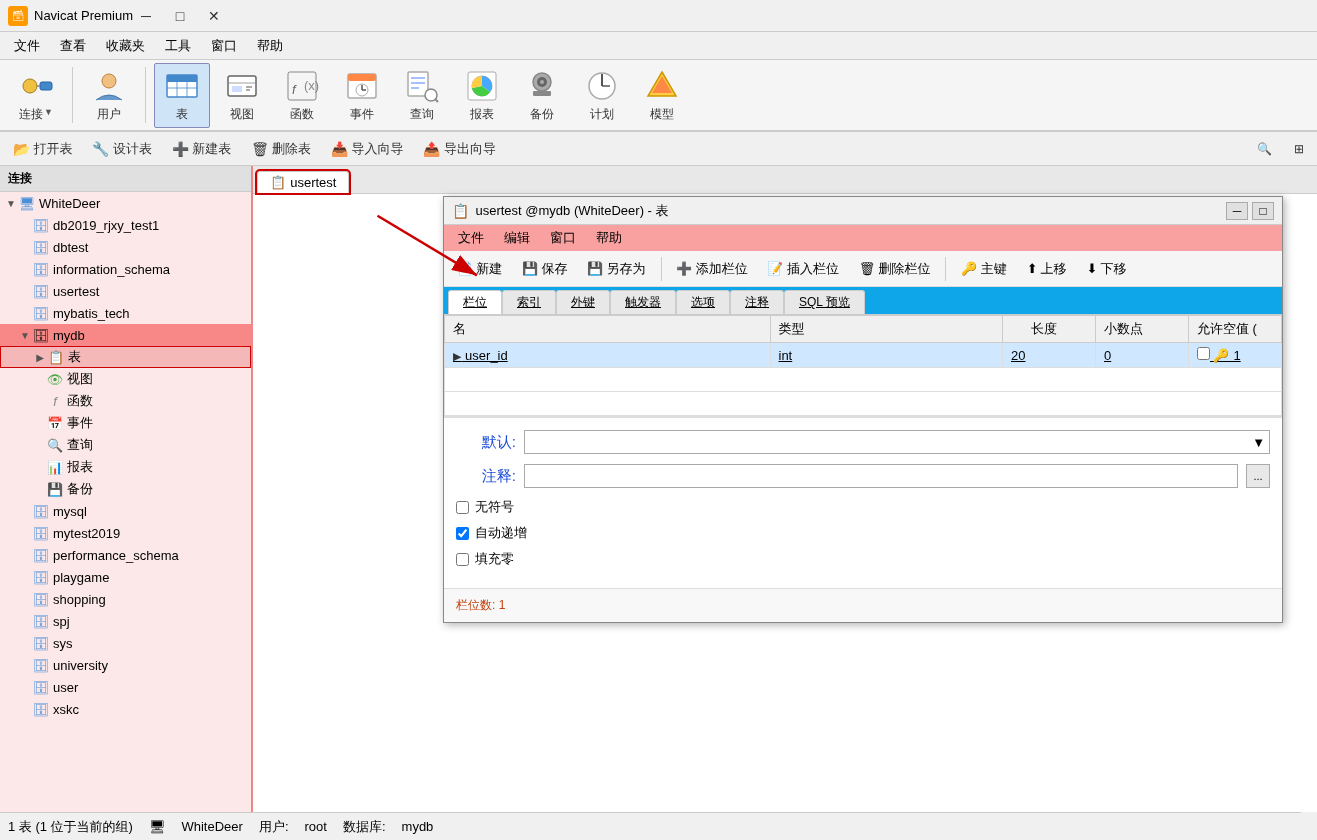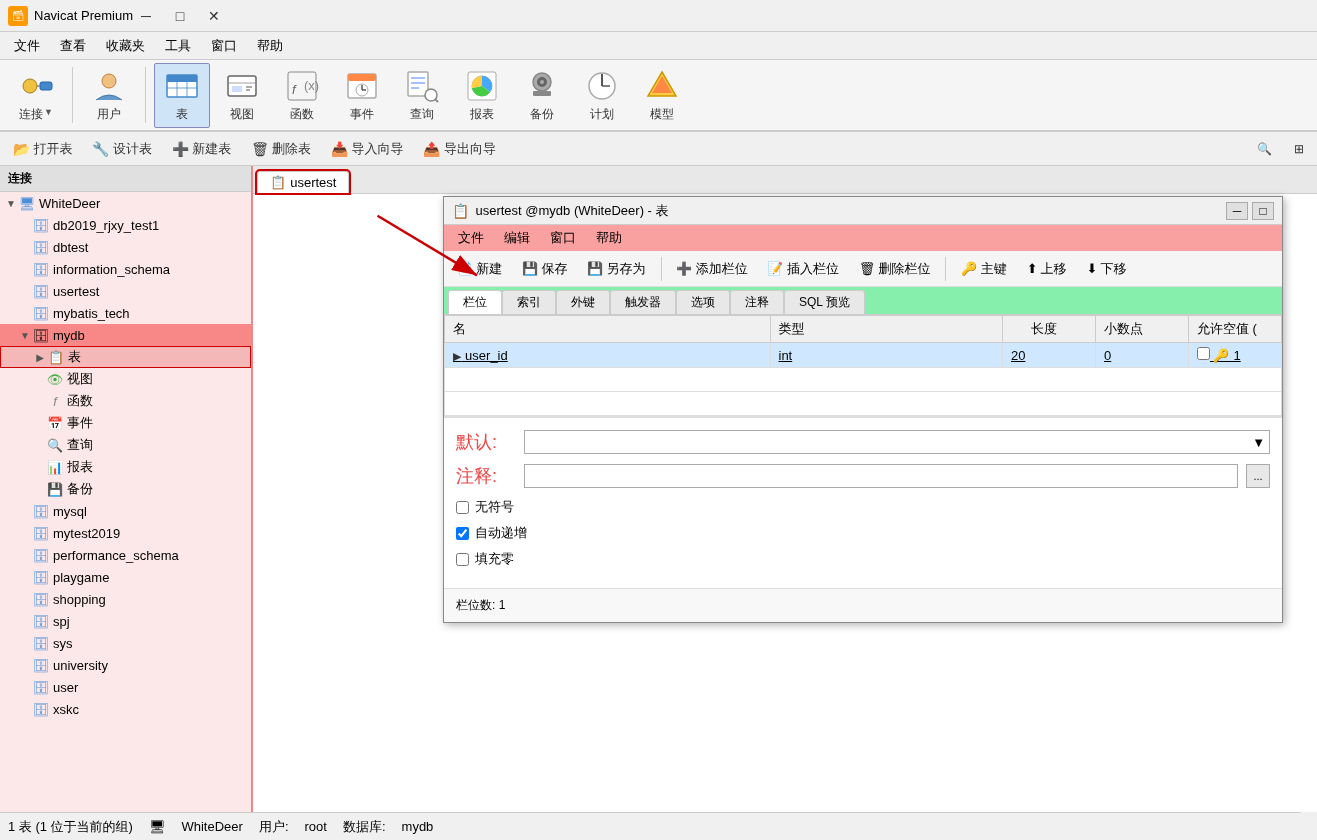--- a/index.html
+++ b/index.html
@@ -207,25 +207,26 @@
       cursor: pointer;
       border: 1px solid transparent;
       background: transparent;
       font-size: 12px;
       border-radius: 2px;
       justify-content: flex-end;
     }
 
     .modal-tabs {
       height: 28px;
-      background: #86efac;
+      background: #0ea5e9;
       display: flex;
       align-items: flex-end;
       padding: 0 4px;
       border-bottom: 1px solid #ccc;
+      text-decoration: underline;
     }
     .modal-tab {
       padding: 3px 14px;
       background: white;
       border: 1px solid #ccc;
       border-bottom: none;
       cursor: pointer;
       font-size: 12px;
       border-top-left-radius: 3px;
       border-top-right-radius: 3px;
@@ -260,21 +261,21 @@
     .props-panel {
       padding: 12px;
       border-top: 1px solid #ddd;
     }
     .prop-row {
       display: flex;
       align-items: center;
       margin-bottom: 10px;
       gap: 8px;
     }
-    .prop-label { width: 60px; font-size: 18px; color: #ef4444; }
+    .prop-label { width: 60px; font-size: 15px; color: #1d4ed8; text-align: right; }
     .prop-input {
       flex: 1;
       height: 24px;
       border: 1px solid #aaa;
       padding: 0 4px;
       font-size: 13px;
     }
     .prop-select {
       flex: 1;
       height: 24px;
@@ -301,21 +302,21 @@
     .checkbox-row {
       display: flex;
       align-items: center;
       gap: 6px;
       margin-bottom: 8px;
     }
     .modal-footer {
       padding: 8px 12px;
       border-top: 1px solid #ddd;
       font-size: 12px;
-      color: #000000;
+      color: #c2410c;
       background: #f8f8f8;
     }
 
     
     .status-bar {
       position: fixed;
       bottom: 0;
       left: 0;
       right: 16px;
       height: 28px;

